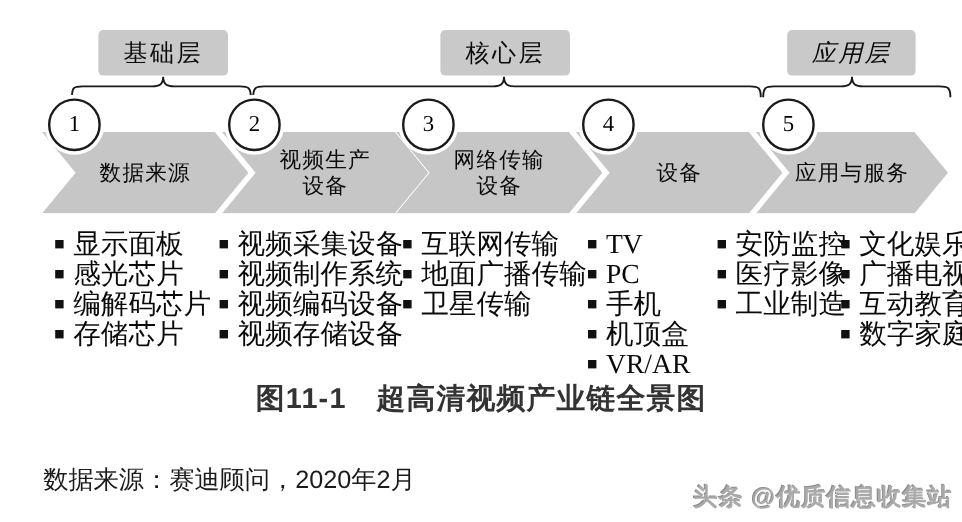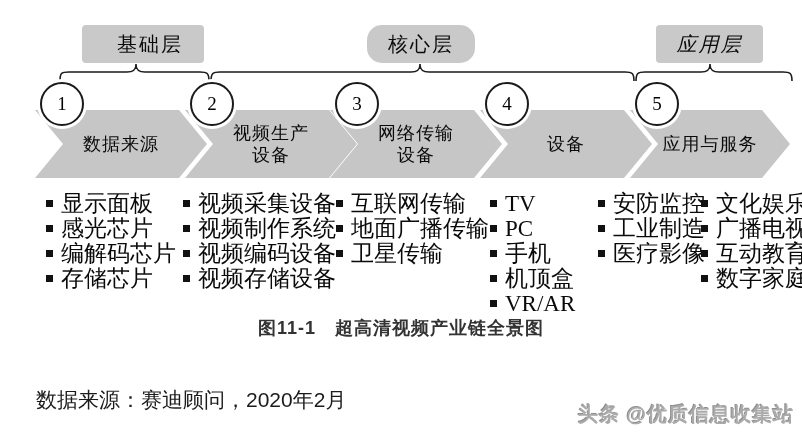--- a/index.html
+++ b/index.html
@@ -6,22 +6,22 @@
   .canvas{
     position:relative;width:802px;height:435px;background:#ffffff;overflow:hidden;
     font-family:"Liberation Serif","DejaVu Serif",serif;color:#000;
   }
   
   .layer-box{
     position:absolute;top:25px;height:38px;background:#c9c9c9;border-radius:4px;
     display:flex;align-items:center;justify-content:center;
     font-size:20px;letter-spacing:2px;color:#0a0a0a;
   }
-  .layer-box.b1{left:82px;width:108px;padding-left:14px;}
-  .layer-box.b2{left:367px;width:108px;border-radius:15px;}
+  .layer-box.b1{left:82px;width:108px;}
+  .layer-box.b2{left:367px;width:108px;}
   .layer-box.b3{left:656px;width:107px;font-style:italic;}
   
   .braces{position:absolute;left:0;top:0;width:802px;height:95px;}
   
   .chevron{
     position:absolute;top:110px;height:68px;background:#c6c6c6;
     clip-path:polygon(0 0,calc(100% - 28px) 0,100% 50%,calc(100% - 28px) 100%,0 100%,28px 50%);
     display:flex;flex-direction:column;align-items:center;justify-content:center;
     font-size:18px;line-height:22px;text-align:center;letter-spacing:1px;color:#0a0a0a;
   }
@@ -48,21 +48,21 @@
   .blist.l3{left:336px;}
   .blist.l4{left:490px;}
   .blist.l5a{left:598px;}
   .blist.l5b{left:701px;}
   .bitem{height:25px;display:flex;align-items:center;font-size:23px;white-space:nowrap;color:#0a0a0a;}
   .sq{width:7px;height:7px;background:#111;margin-right:8px;flex:0 0 auto;}
   
   .caption{
     position:absolute;left:0;top:316px;width:100%;text-align:center;
     font-family:"Liberation Sans","DejaVu Sans",sans-serif;font-weight:bold;
-    font-size:18px;color:#333333;letter-spacing:1px;
+    font-size:24px;color:#333333;letter-spacing:1px;
   }
   .source{
     position:absolute;left:36px;top:386px;
     font-family:"Liberation Sans","DejaVu Sans",sans-serif;
     font-size:21px;color:#1b1b1b;
   }
   .watermark{
     position:absolute;right:8px;top:401px;
     font-family:"Liberation Sans","DejaVu Sans",sans-serif;font-weight:bold;
     font-size:20px;color:#aaaaaa;letter-spacing:1px;
@@ -184,25 +184,25 @@
       </div>
   </div>
 
   <div class="blist l5a">
     <div class="bitem">
         <span class="sq"></span>
         <span>安防监控</span>
       </div>
     <div class="bitem">
         <span class="sq"></span>
+        <span>医疗影像</span>
+      </div>
+    <div class="bitem">
+        <span class="sq"></span>
         <span>工业制造</span>
-      </div>
-    <div class="bitem">
-        <span class="sq"></span>
-        <span>医疗影像</span>
       </div>
   </div>
 
   <div class="blist l5b">
     <div class="bitem">
         <span class="sq"></span>
         <span>文化娱乐</span>
       </div>
     <div class="bitem">
         <span class="sq"></span>

